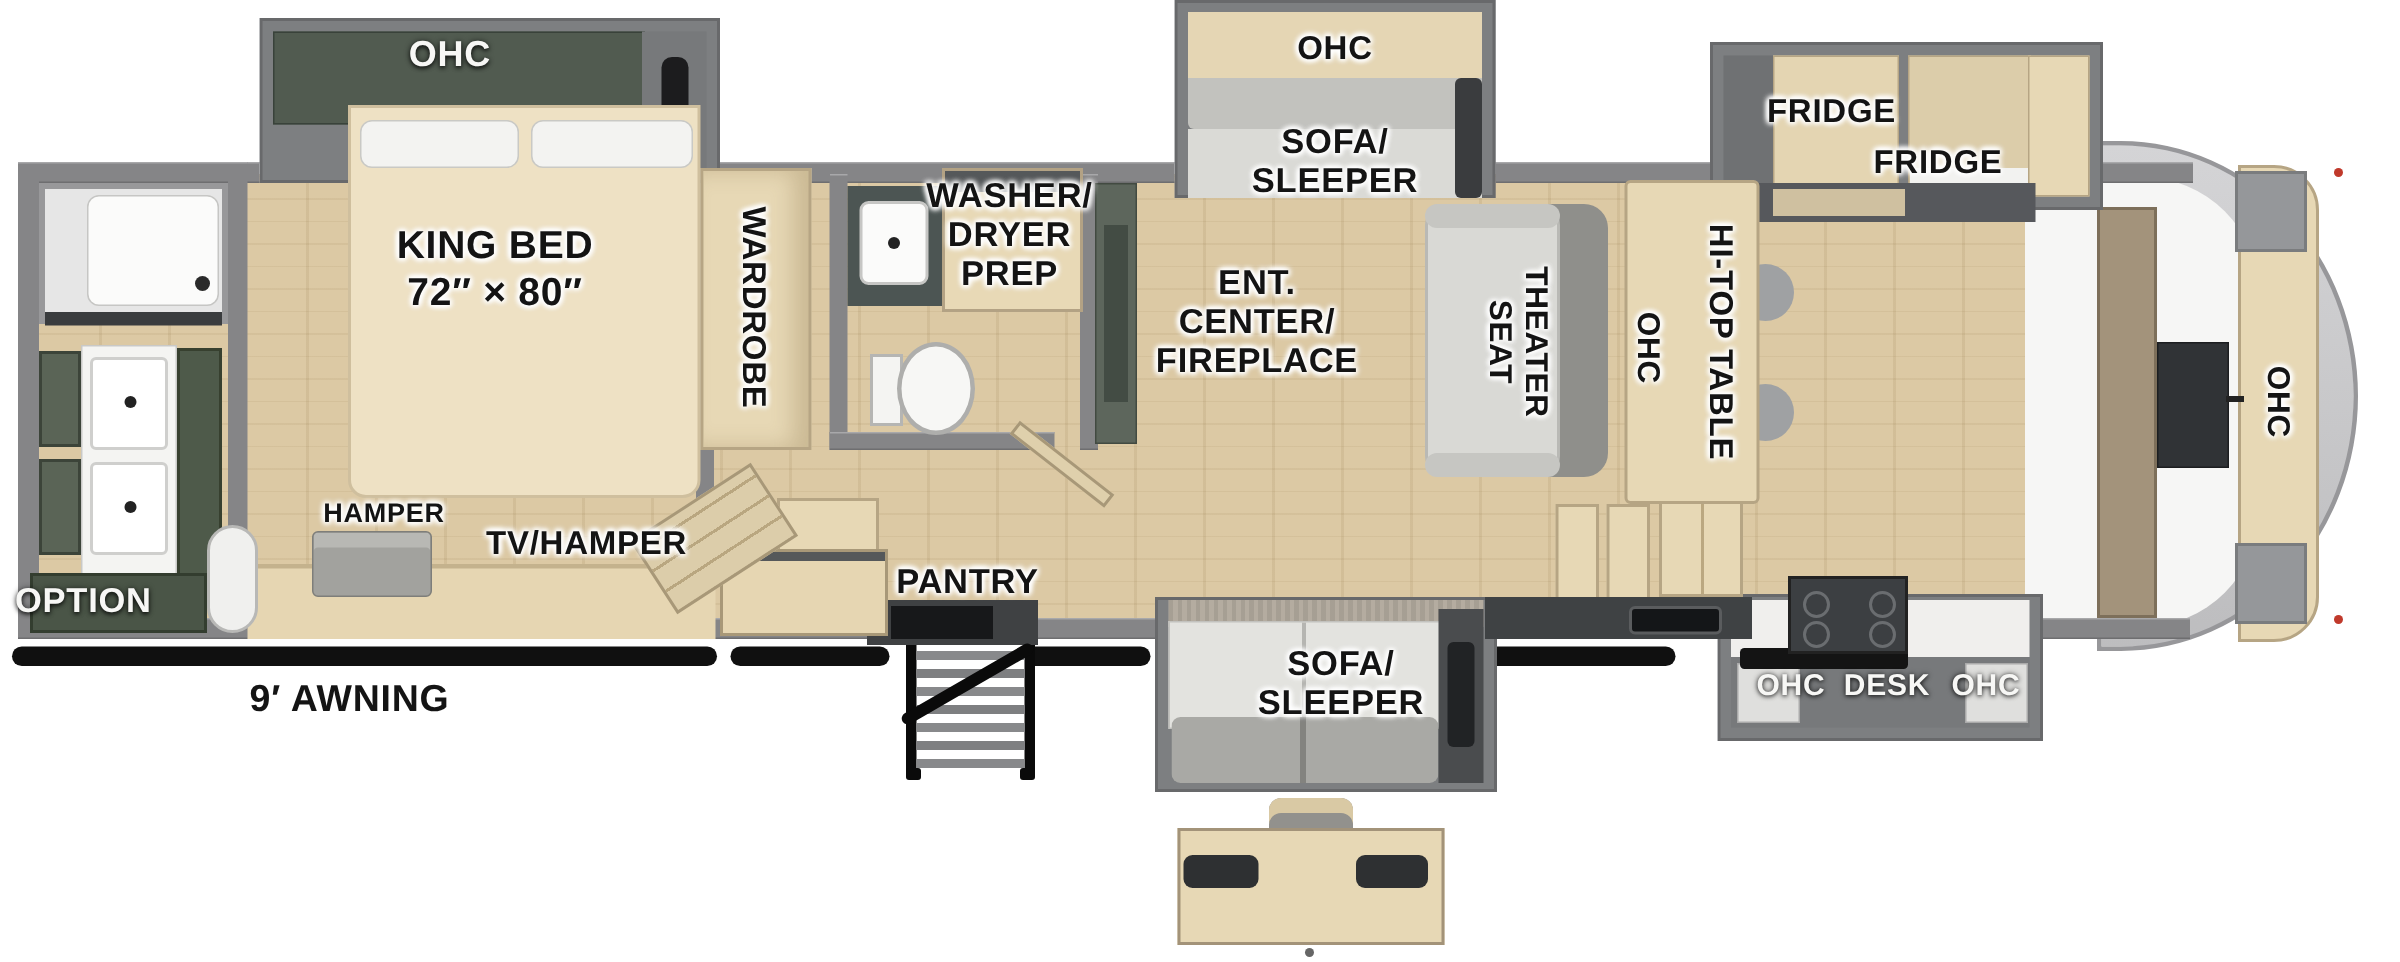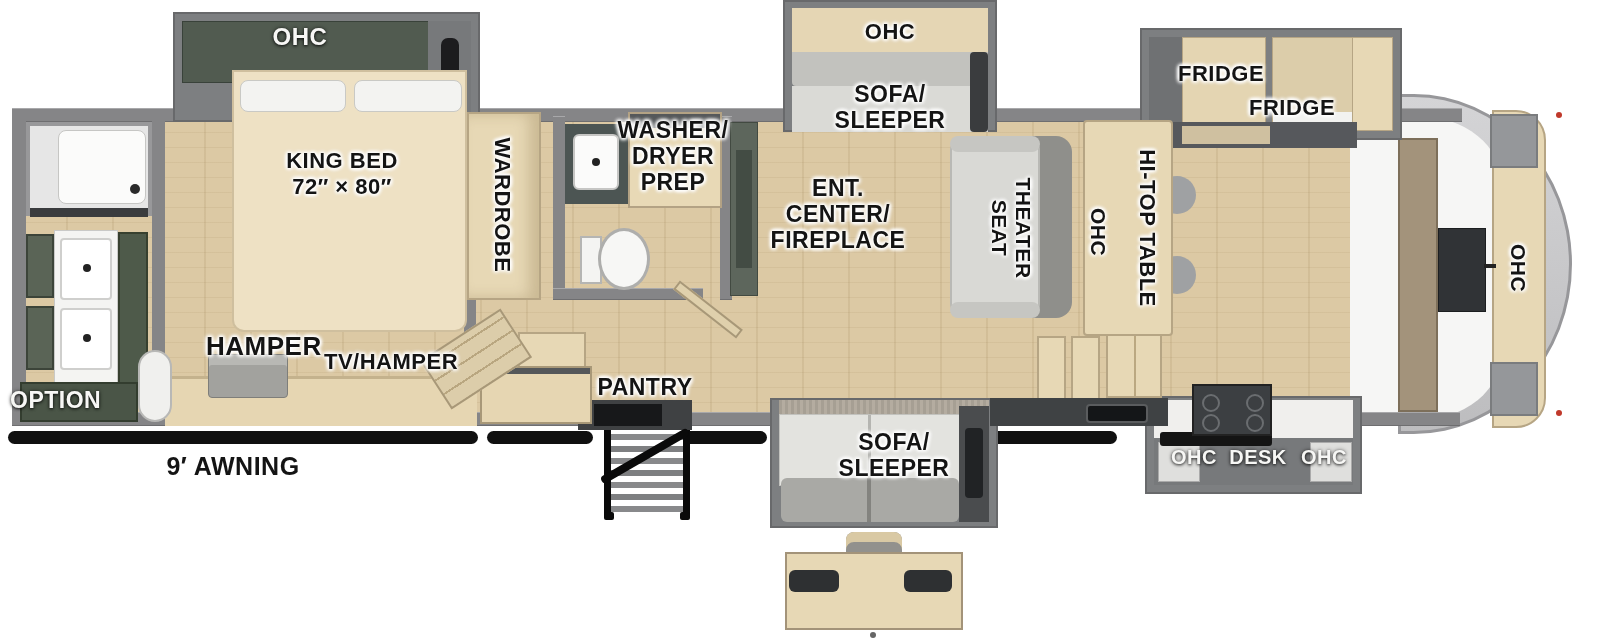--- a/index.html
+++ b/index.html
@@ -195,41 +195,41 @@
   <div class="furn" style="left:789px;top:570px;width:50px;height:22px;background:#2e3032;border-radius:6px;z-index:7;"></div>
   <div class="furn" style="left:904px;top:570px;width:48px;height:22px;background:#2e3032;border-radius:6px;z-index:7;"></div>
   <div class="furn" style="left:870px;top:632px;width:6px;height:6px;background:#666;border-radius:50%;z-index:7;"></div>
 
   <div class="awn" style="left:8px;top:431px;width:470px;"></div>
   <div class="awn" style="left:487px;top:431px;width:106px;"></div>
   <div class="awn" style="left:683px;top:431px;width:84px;"></div>
   <div class="awn" style="left:960px;top:431px;width:157px;"></div>
 
   <div class="lbl lbl-light" style="left:240px;top:24px;width:120px;font-size:24px;">OHC</div>
-  <div class="lbl" style="left:252px;top:148px;width:180px;font-size:22px;line-height:1.2;">KING BED
+  <div class="lbl" style="left:240px;top:148px;width:180px;font-size:26px;line-height:1.2;">KING BED
 72″ × 80″</div>
   <div class="lbl vert" style="left:421px;top:192px;width:160px;height:26px;font-size:22px;">WARDROBE</div>
   <div class="lbl" style="left:593px;top:118px;width:160px;font-size:23px;">WASHER/
 DRYER
 PREP</div>
   <div class="lbl" style="left:748px;top:176px;width:180px;font-size:23px;">ENT.
 CENTER/
 FIREPLACE</div>
   <div class="lbl" style="left:850px;top:20px;width:80px;font-size:22px;">OHC</div>
   <div class="lbl" style="left:820px;top:82px;width:140px;font-size:23px;">SOFA/
 SLEEPER</div>
   <div class="lbl vert" style="left:947px;top:205px;width:130px;height:46px;font-size:21px;">THEATER
 SEAT</div>
   <div class="lbl vert" style="left:1063px;top:220px;width:70px;height:24px;font-size:21px;">OHC</div>
   <div class="lbl vert" style="left:1051px;top:215px;width:190px;height:26px;font-size:22px;">HI-TOP TABLE</div>
   <div class="lbl" style="left:1171px;top:62px;width:100px;font-size:22px;">FRIDGE</div>
   <div class="lbl" style="left:1242px;top:96px;width:100px;font-size:22px;">FRIDGE</div>
   <div class="lbl vert" style="left:1483px;top:256px;width:70px;height:24px;font-size:21px;">OHC</div>
   <div class="lbl lbl-light" style="left:10px;top:388px;width:74px;font-size:23px;">OPTION</div>
-  <div class="lbl" style="left:206px;top:332px;width:100px;font-size:26px;">HAMPER</div>
+  <div class="lbl" style="left:206px;top:332px;width:100px;font-size:18px;">HAMPER</div>
   <div class="lbl" style="left:324px;top:350px;width:132px;font-size:22px;">TV/HAMPER</div>
   <div class="lbl" style="left:595px;top:375px;width:100px;font-size:23px;">PANTRY</div>
   <div class="lbl" style="left:158px;top:452px;width:150px;font-size:25px;">9′ AWNING</div>
   <div class="lbl" style="left:824px;top:430px;width:140px;font-size:23px;">SOFA/
 SLEEPER</div>
   <div class="lbl lbl-light" style="left:1168px;top:446px;width:52px;font-size:20px;">OHC</div>
   <div class="lbl lbl-light" style="left:1221px;top:446px;width:74px;font-size:20px;">DESK</div>
   <div class="lbl lbl-light" style="left:1296px;top:446px;width:56px;font-size:20px;">OHC</div>
 
 </div>

